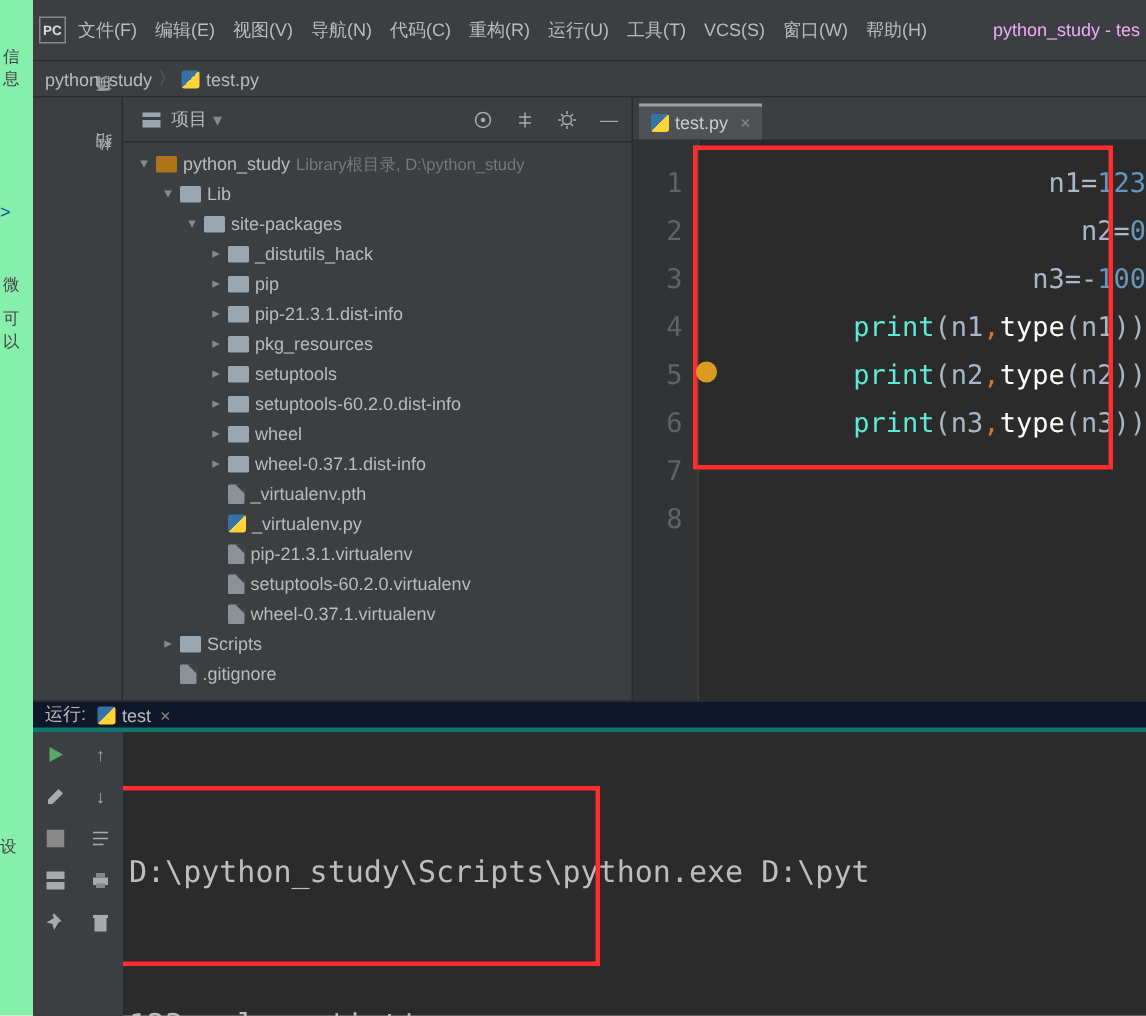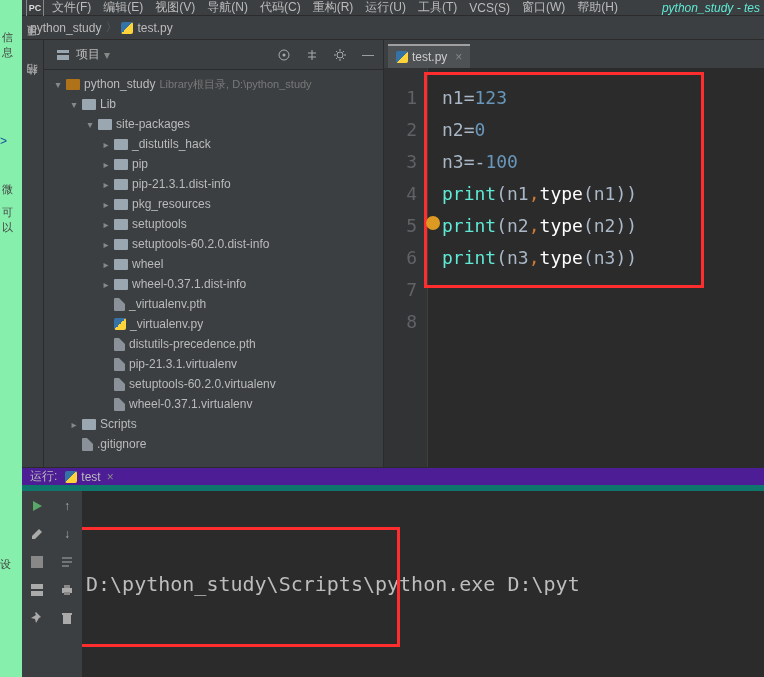--- a/index.html
+++ b/index.html
@@ -3,33 +3,33 @@
 <meta charset="utf-8">
 <style>
   * { margin: 0; padding: 0; box-sizing: border-box; }
   html, body { width: 764px; height: 677px; overflow: hidden; background: #ffffff; font-family: "Segoe UI", Arial, sans-serif; font-size: 12px; color: #bbbbbb; }
   .ide { position: absolute; left: 22px; top: 0; width: 742px; height: 677px; background: #3c3f41; display: flex; flex-direction: column; }
   
   .left-margin { position: absolute; left: 0; top: 0; width: 22px; height: 677px; background: #86efac; }
   .left-margin .w { font-size: 11px; color: #444; writing-mode: horizontal-tb; padding: 2px; }
 
   
-  .menubar { height: 16px; background: #3c3f41; display: flex; align-items: center; padding: 0 4px; border-bottom: 1px solid #2b2b2b; }
+  .menubar { height: 41px; background: #3c3f41; display: flex; align-items: center; padding: 0 4px; border-bottom: 1px solid #2b2b2b; }
   .logo { width: 18px; height: 18px; border: 1px solid #888; display:flex; align-items:center; justify-content:center; font-size:9px; font-weight:bold; color:#ddd; margin-right:8px; }
   .menubar .item { margin-right: 12px; cursor: default; }
-  .menubar .right { margin-left: auto; color:#5eead4; font-style: italic; }
+  .menubar .right { margin-left: auto; color:#f0abfc; }
 
   
   .crumbs { height: 24px; display:flex; align-items:center; padding: 0 8px; background:#3c3f41; border-bottom:1px solid #2b2b2b; }
   .crumbs span { color:#bbbbbb; }
   .crumbs .sep { margin: 0 4px; color:#666; }
   .pyicon { display:inline-block; width:12px; height:12px; background: linear-gradient(135deg,#3572A5 50%,#FFD43B 50%); border-radius:2px; margin-right:4px; vertical-align:middle;}
 
   
-  .body { flex:1; display:flex; min-height:0; }
+  .body { flex:1; display:flex; min-height:0;margin-left:38px; }
 
   
   .edgebar { width:22px; background:#3c3f41; border-right:1px solid #2b2b2b; display:flex; flex-direction:column; align-items:center; padding-top:4px; gap:20px; }
   .edgebar .vlabel { writing-mode: vertical-rl; transform: rotate(180deg); font-size:11px; color:#aaa; }
 
   
   .project { width: 340px; background:#3b3f41; border-right:1px solid #2b2b2b; display:flex; flex-direction:column; }
   .proj-hdr { height:30px; display:flex; align-items:center; padding:0 6px; border-bottom:1px solid #2b2b2b; }
   .proj-hdr .iconbtn { width:18px; height:18px; display:flex; align-items:center; justify-content:center; color:#aaa; margin-left:4px; }
   .proj-hdr .title { margin-left:4px; }
@@ -48,28 +48,28 @@
   
   .editor { flex:1; display:flex; flex-direction:column; background:#2b2b2b; min-width:0; }
   .tabs { height:28px; display:flex; align-items:flex-end; background:#3c3f41; padding-left:4px; }
   .tab { height:24px; background:#515658; display:flex; align-items:center; padding:0 8px; border-top:2px solid transparent; color:#ccc; }
   .tab.active { background:#4e5254; border-top-color:#a0a0a0; }
   .tab .close { margin-left:8px; color:#888; }
   .code-area { flex:1; display:flex; font-family: Consolas, monospace; font-size:18px; position:relative; }
   .gutter { width:44px; background:#313335; color:#606366; text-align:right; padding:14px 10px 0 0; line-height:32px; border-right:1px solid #3c3f3c; }
   .gutter div { height:32px; }
   .code { flex:1; padding:14px 0 0 14px; line-height:32px; position:relative; }
-  .code .line { height:32px; white-space:pre; }
+  .code .line { height:32px; white-space:pre;text-align:right; }
   .c-def{color:#a9b7c6}.c-op{color:#a9b7c6}.c-num{color:#6897bb}.c-fn{color:#5eead4}.c-bi{color:#ffffff}.c-par{color:#a9b7c6}.c-com{color:#cc7832}
   .box1 { position:absolute; border:3px solid #ff2d2d; }
   .bulb { position:absolute; width:14px; height:14px; background:#dd9a22; border-radius:50%; }
 
   
   .run { height:210px; border-top:1px solid #2b2b2b; display:flex; flex-direction:column; background:#2b2b2b; }
-  .run-hdr { height:24px; background:#4c1d95; display:flex; align-items:center; padding:0 8px; border-bottom:6px solid #0f766e; }
+  .run-hdr { height:24px; background:#0f172a; display:flex; align-items:center; padding:0 8px; border-bottom:3px solid #0f766e; }
   .run-body { flex:1; display:flex; }
   .run-tools { width:60px; background:#3c3f41; display:flex; }
   .run-tools .col { width:30px; display:flex; flex-direction:column; align-items:center; padding-top:6px; gap:10px; color:#aaa; }
   .run-tools .ib { width:18px; height:18px; display:flex; align-items:center; justify-content:center; }
   .console { flex:1; font-family: Consolas, monospace; font-size:20px; color:#bdbdbd; padding:8px 4px; line-height:34px; position:relative; white-space:pre; overflow:hidden; }
   .console .cmd { font-size:20px; }
   svg { display:block; }
   .deco1 { position:absolute; left:0; top:134px; font-size:12px; color:#134f9c; }
   .deco2 { position:absolute; left:0; top:557px; font-size:11px; color:#444; }
 </style>
@@ -210,25 +210,20 @@
             <span class="label">_virtualenv.pth</span>
           </div>
           <div class="node in3">
             <span class="tw"></span>
             <span class="pyicon"></span>
             <span class="label">_virtualenv.py</span>
           </div>
           <div class="node in3">
             <span class="tw"></span>
             <span class="file-ico"></span>
-            <span class="label">distutils-precedence.pth</span>
-          </div>
-          <div class="node in3">
-            <span class="tw"></span>
-            <span class="file-ico"></span>
             <span class="label">pip-21.3.1.virtualenv</span>
           </div>
           <div class="node in3">
             <span class="tw"></span>
             <span class="file-ico"></span>
             <span class="label">setuptools-60.2.0.virtualenv</span>
           </div>
           <div class="node in3">
             <span class="tw"></span>
             <span class="file-ico"></span>

